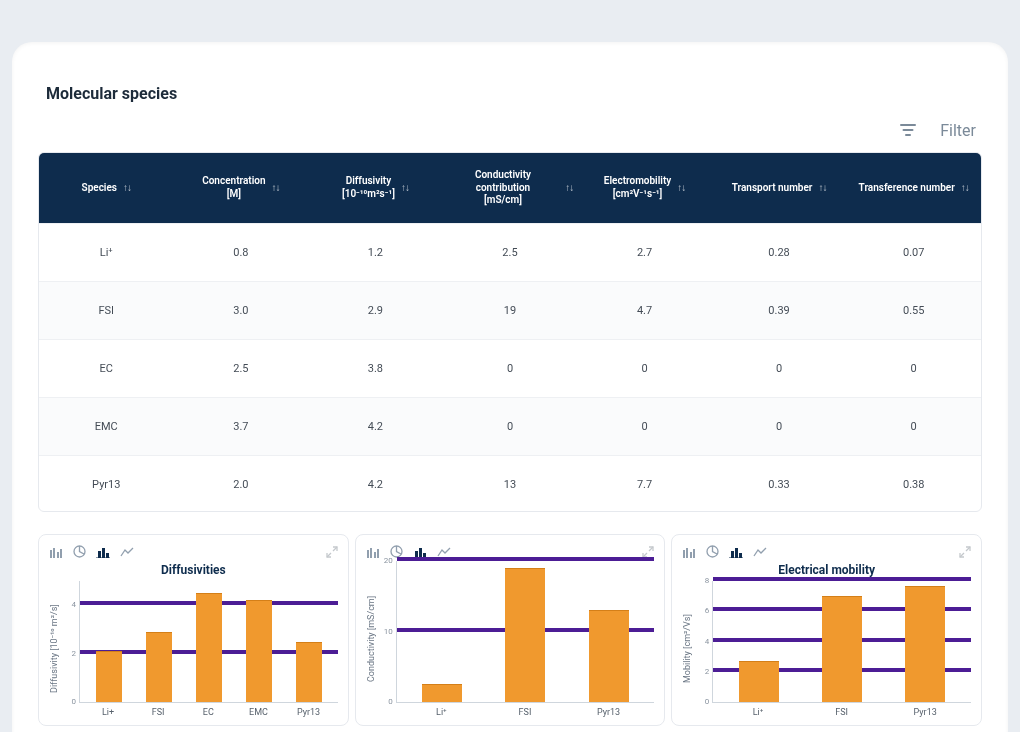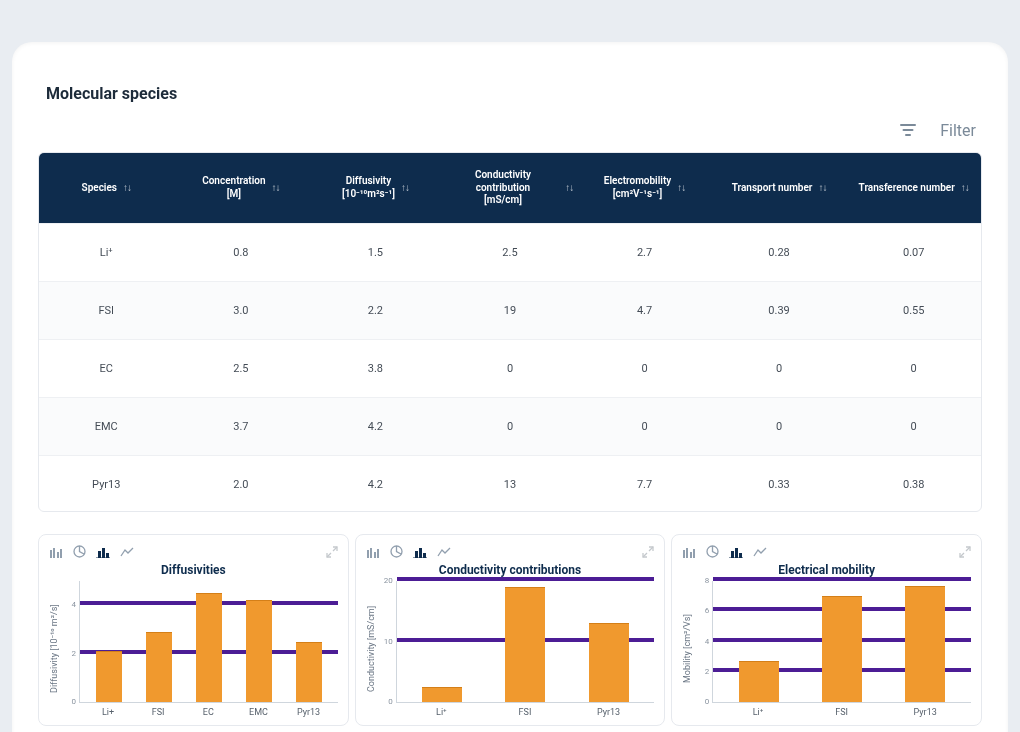--- a/index.html
+++ b/index.html
@@ -229,30 +229,30 @@
                 <th><span class="hw">
                     <span>Transference number</span>
                     <span class="sort-icon">↑↓</span>
                   </span></th>
               </tr>
           </thead>
           <tbody id="table-body">
               <tr>
                 <td>Li⁺</td>
                 <td>0.8</td>
-                <td>1.5</td>
+                <td>1.2</td>
                 <td>2.5</td>
                 <td>2.7</td>
                 <td>0.28</td>
                 <td>0.07</td>
               </tr>
               <tr>
                 <td>FSI</td>
                 <td>3.0</td>
-                <td>2.2</td>
+                <td>2.9</td>
                 <td>19</td>
                 <td>4.7</td>
                 <td>0.39</td>
                 <td>0.55</td>
               </tr>
               <tr>
                 <td>EC</td>
                 <td>2.5</td>
                 <td>3.8</td>
                 <td>0</td>
@@ -364,21 +364,20 @@
   <span><svg width="14" height="12" viewBox="0 0 14 12" fill="none" stroke="#0e2c4d" stroke-width="1.3">
                   <polyline points="1,10 5,4 8,7 13,2"></polyline>
                 </svg></span>
 </div>
             <span class="expand-icon"><svg width="12" height="12" viewBox="0 0 12 12" fill="none" stroke="#5a6570" stroke-width="1.3">
                 <polyline points="7,1 11,1 11,5"></polyline>
                 <line x1="11" y1="1" x2="7" y2="5"></line>
                 <polyline points="5,11 1,11 1,7"></polyline>
                 <line x1="1" y1="11" x2="5" y2="7"></line>
               </svg></span>
-            <div class="chart-title">Conductivity contributions</div>
             <div class="chart-body">
               <div class="ylabel">Conductivity [mS/cm]</div>
               <div class="plot-area">
                 <div class="grid-area">
                   <div class="gridline" style="bottom: 0%; border-top: none;">
                     <span>0</span>
                   </div>
                   <div class="gridline" style="bottom: 50%;">
                     <span>10</span>
                   </div>

